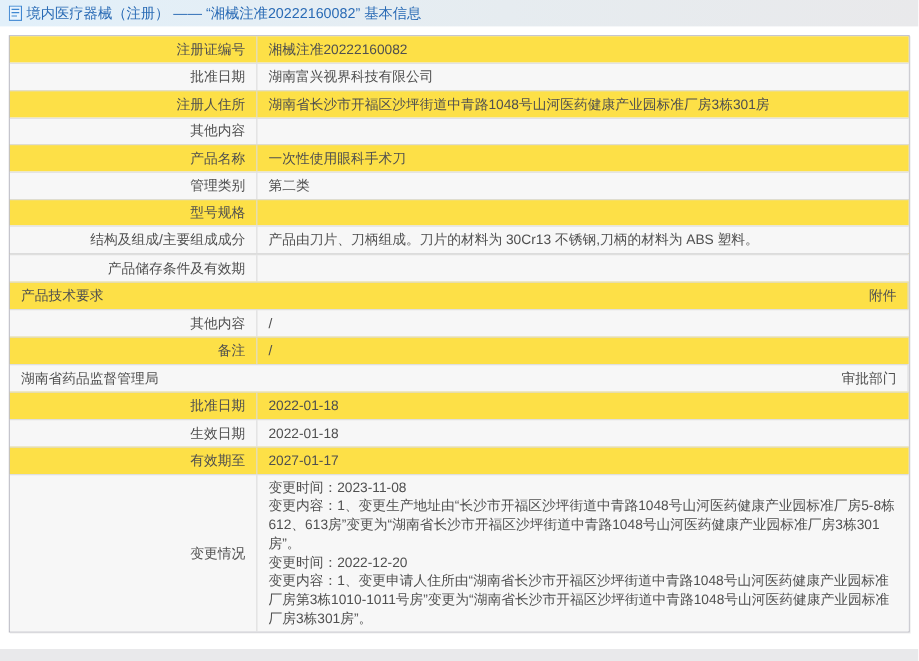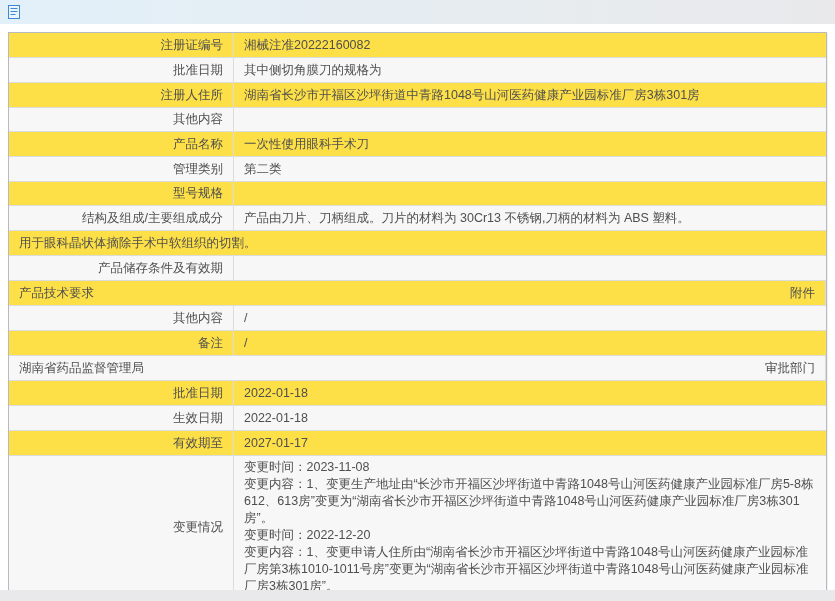--- a/index.html
+++ b/index.html
@@ -81,40 +81,41 @@
 
 <div class="header-band">
   <span class="doc-icon">
     <svg width="12" height="14" viewBox="0 0 12 14">
       <rect x="0.5" y="0.5" width="11" height="13" fill="#eaf4fd" stroke="#3f87d2" stroke-width="1"></rect>
       <line x1="2.5" y1="3.5" x2="9.5" y2="3.5" stroke="#3f87d2" stroke-width="1"></line>
       <line x1="2.5" y1="6.5" x2="9.5" y2="6.5" stroke="#3f87d2" stroke-width="1"></line>
       <line x1="2.5" y1="9.5" x2="7.5" y2="9.5" stroke="#3f87d2" stroke-width="1"></line>
     </svg>
   </span>
+  <span class="header-title">境内医疗器械（注册） ——  “湘械注准20222160082”  基本信息</span>
 </div>
 
 <div class="info-table">
   <div class="tr">
     <div class="td label">
 
       <span class="label-text">注册证编号</span>
     </div>
     <div class="td value">
       <span class="value-text">湘械注准20222160082</span>
     </div>
   </div>
 
   <div class="tr">
     <div class="td label">
 
       <span class="label-text">批准日期</span>
     </div>
     <div class="td value">
-      <span class="value-text">其中侧切角膜刀的规格为</span>
+      <span class="value-text">湖南富兴视界科技有限公司</span>
     </div>
   </div>
 
   <div class="tr">
     <div class="td label">
 
       <span class="label-text">注册人住所</span>
     </div>
     <div class="td value">
       <span class="value-text">湖南省长沙市开福区沙坪街道中青路1048号山河医药健康产业园标准厂房3栋301房</span>
@@ -159,23 +160,20 @@
     <div class="td label">
 
       <span class="label-text">结构及组成/主要组成成分</span>
     </div>
     <div class="td value">
       <span class="value-text">产品由刀片、刀柄组成。刀片的材料为 30Cr13 不锈钢,刀柄的材料为 ABS 塑料。</span>
     </div>
   </div>
 
   <div class="tr">
-    <div class="td value">
-      <span class="value-text">用于眼科晶状体摘除手术中软组织的切割。</span>
-    </div>
   </div>
 
   <div class="tr">
     <div class="td label">
 
       <span class="label-text">产品储存条件及有效期</span>
     </div>
     <div class="td value">
       <span class="value-text"></span>
     </div>

